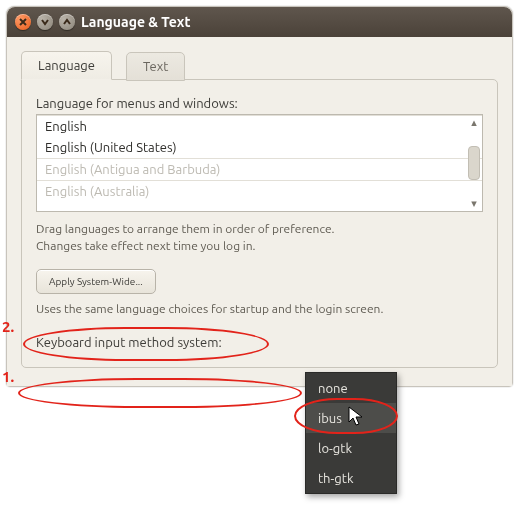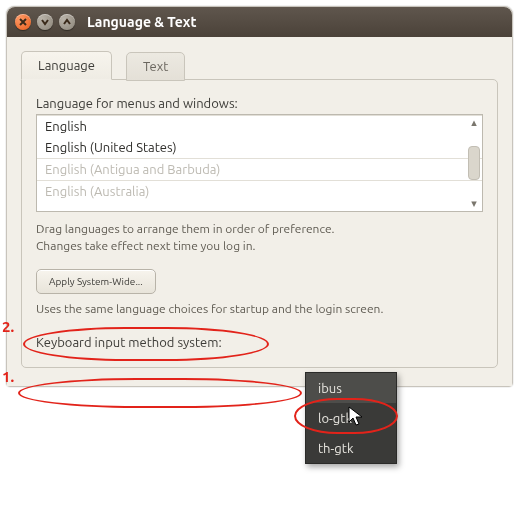--- a/index.html
+++ b/index.html
@@ -4,21 +4,21 @@
 <style>
   html,body{margin:0;padding:0;font-family:"Ubuntu","DejaVu Sans",sans-serif;font-size:13px;color:#3c3b37;background:#fff}
   .stage{position:relative;width:515px;height:506px;background:#fff}
   .window{position:absolute;left:6px;top:6px;width:505px;border:1px solid #c8c4bc;border-radius:8px 8px 4px 4px;overflow:visible;background:#f2efe8;box-shadow:0 0 0 1px rgba(0,0,0,.05)}
   .titlebar{height:30px;background:linear-gradient(#5f564d,#4b4239);border-top-left-radius:8px;border-top-right-radius:8px;display:flex;align-items:center;padding:0 8px;gap:6px}
   .tb-btn{width:16px;height:16px;border-radius:50%;display:flex;align-items:center;justify-content:center;font-size:10px;color:#3a322b;box-shadow:inset 0 1px 0 rgba(255,255,255,.4),0 1px 1px rgba(0,0,0,.4)}
   .tb-close{background:radial-gradient(circle at 30% 30%,#ff9a66,#e65b1a)}
   .tb-min{background:radial-gradient(circle at 30% 30%,#b9b3a9,#8c8579)}
   .tb-max{background:radial-gradient(circle at 30% 30%,#b9b3a9,#8c8579)}
   .tb-btn svg{width:10px;height:10px;stroke:#3a2a1a;stroke-width:2;fill:none}
-  .title{margin-left:6px;color:#fff;font-weight:bold;font-size:14px}
+  .title{color:#fff;font-weight:bold;font-size:14px}
   .client{padding:14px 14px 18px 14px;background:#f2efe8}
   .tabs{display:flex;gap:12px;margin-bottom:-1px;position:relative;z-index:2}
   .tab{padding:6px 16px 7px 16px;background:linear-gradient(#f7f4ed,#efece4);border:1px solid #c9c5bb;border-bottom:none;border-top-left-radius:5px;border-top-right-radius:5px;margin-right:2px;font-size:13px;color:#3c3b37;position:relative}
   .tab.inactive{background:linear-gradient(#ece9e1,#e4e0d7);border-bottom:1px solid #c9c5bb;top:1px;color:#6a665e}
   .tab.active{border-bottom:1px solid #f2efe8}
   .panel{border:1px solid #c9c5bb;border-radius:0 5px 5px 5px;padding:16px 14px 18px 14px;background:#f2efe8;position:relative;z-index:1}
   .row-label{margin-bottom:4px}
   .listbox{border:1px solid #bdb9af;background:#fff;height:96px;overflow:hidden;position:relative}
   .listbox .item{padding:3px 8px;color:#2f2e2b;border-bottom:1px solid transparent}
   .listbox .item.dim{color:#bdbab2}
@@ -99,20 +99,21 @@
 
 
       <div class="kb-row">
         <span class="kb-label">Keyboard input method system:</span>
       </div>
     </div>
   </div>
 </div>
 
 <div class="menu">
+  <div class="mi"><span>none</span></div>
   <div class="mi hover"><span>ibus</span></div>
   <div class="mi"><span>lo-gtk</span></div>
   <div class="mi"><span>th-gtk</span></div>
 </div>
 
 <div class="ann">
   <div class="num" style="left:2px;top:318px">2.</div>
   <div class="ring" style="left:23px;top:327px;width:242px;height:30px"></div>
 
   <div class="num" style="left:2px;top:368px">1.</div>

